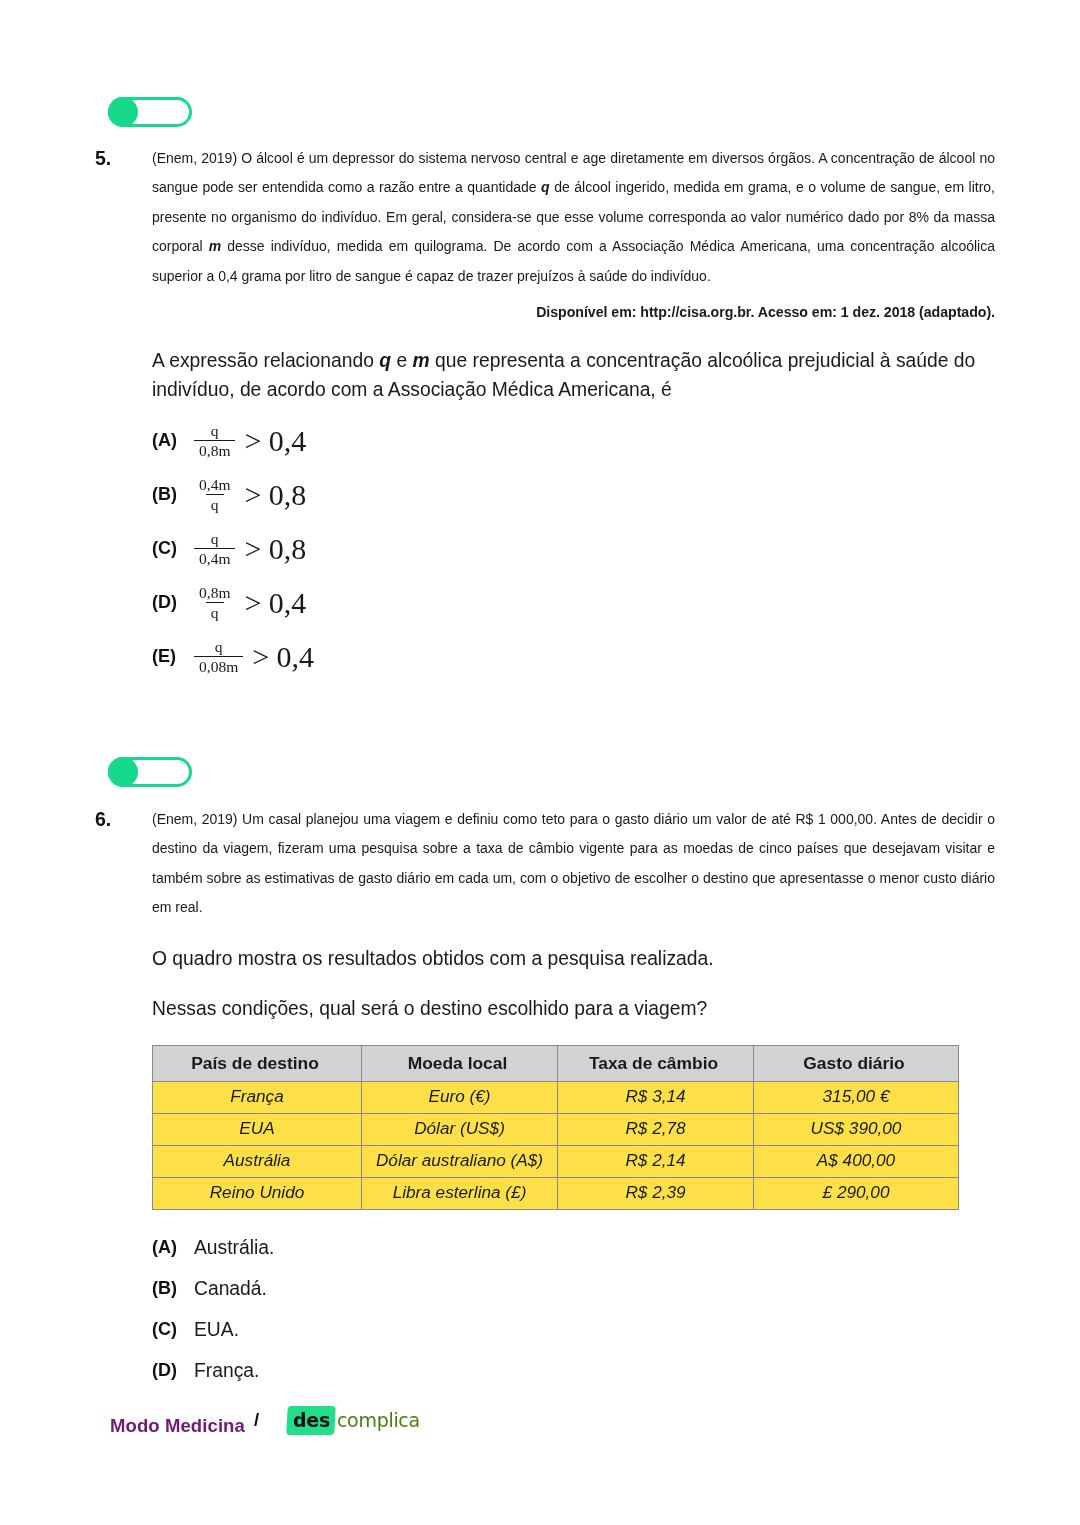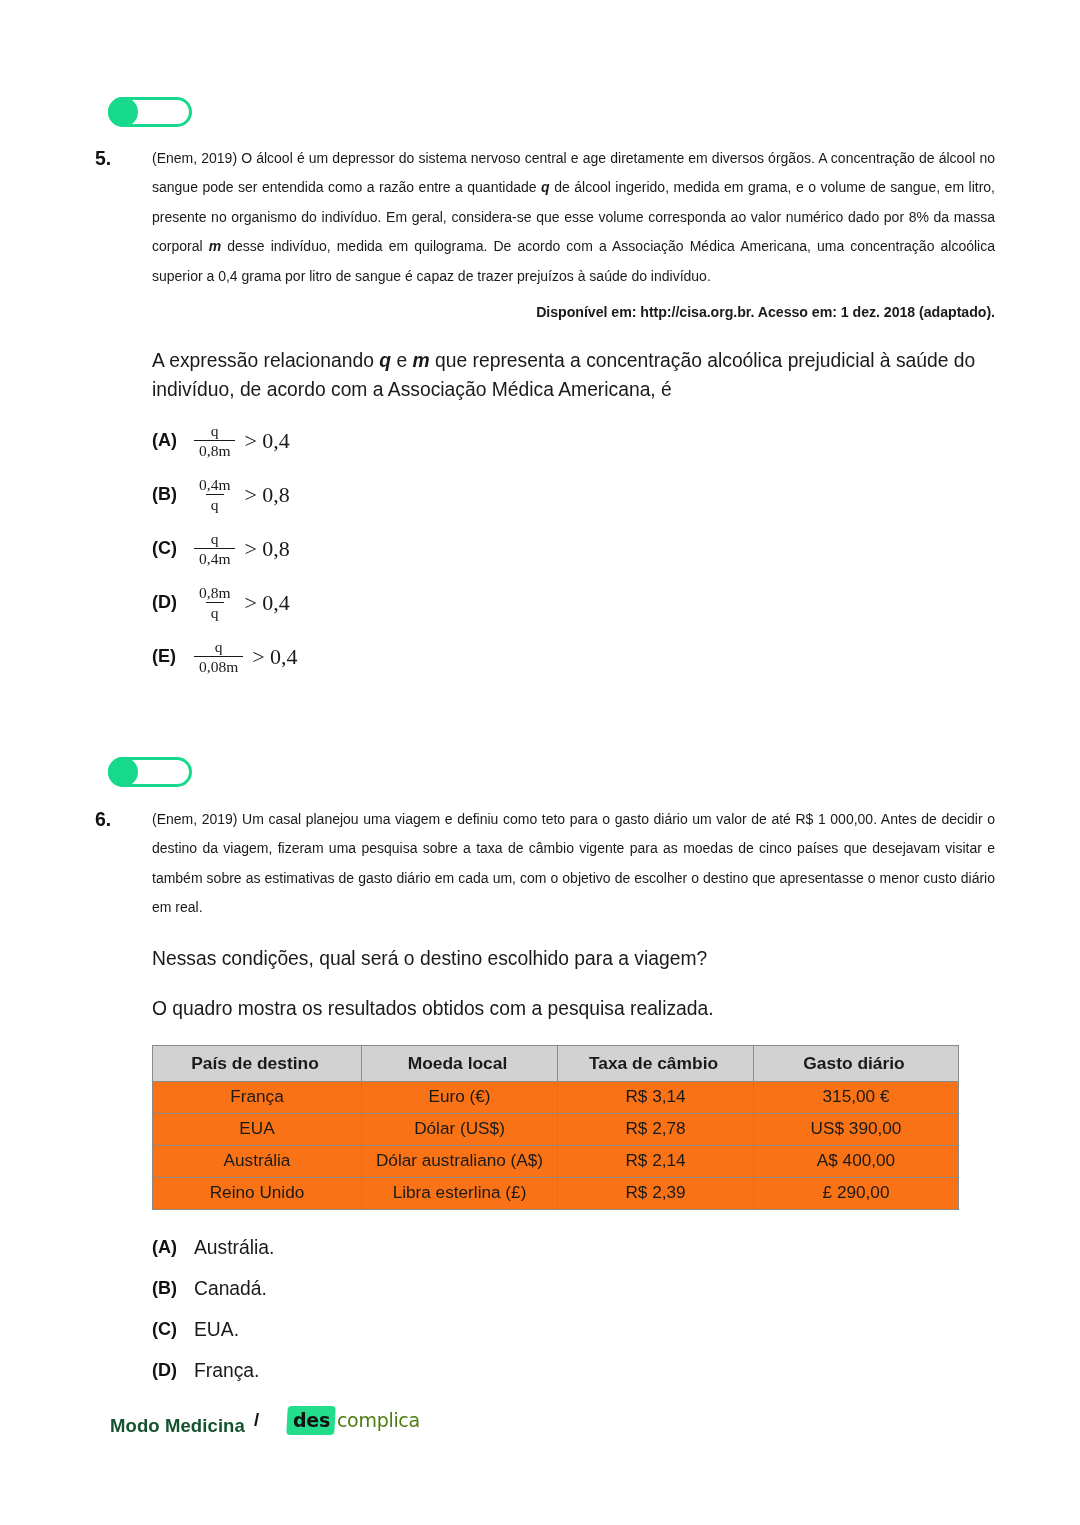--- a/index.html
+++ b/index.html
@@ -151,21 +151,21 @@
     padding: 0 5px 2px 5px;
     font-family: "Liberation Serif", serif;
   }
   .frac .den {
     font-size: 15.5px;
     padding: 2px 5px 0 5px;
     border-top: 1.4px solid #1a1a1a;
     font-family: "Liberation Serif", serif;
   }
   .rel {
-    font-size: 22px;
+    font-size: 30px;
     font-family: "Liberation Serif", serif;
     white-space: nowrap;
   }
 
   
   .tbl-wrap {
     margin-top: 22px;
   }
   table.data {
     border-collapse: collapse;
@@ -180,41 +180,42 @@
     color: #1a1a1a;
     line-height: 1.15;
   }
   table.data th {
     background: #d2d2d2;
     font-weight: bold;
     font-size: 17.4px;
     padding: 7px 4px 8px 0;
   }
   table.data td {
-    background: #f97316;
+    background: #fde047;
     font-weight: normal;
+    font-style: italic;
   }
   col.c1 { width: 209px; }
   col.c2 { width: 196px; }
   col.c3 { width: 196px; }
   col.c4 { width: 205px; }
 
   
   .footer {
     position: absolute;
     left: 110px;
     bottom: 88px;
     display: flex;
     align-items: center;
     gap: 0px;
   }
   .footer-label {
     font-size: 18.5px;
     font-weight: bold;
-    color: #14532d;
+    color: #701a75;
     letter-spacing: 0.1px;
     margin-top: 12px;
   }
   .footer-sep {
     font-size: 18.5px;
     font-weight: bold;
     color: #111;
     margin-left: 9px;
   }
   .logo {
@@ -340,23 +341,23 @@
     </div>
   </div>
 
   <div class="question" style="top:805px;">
     <div class="q-row">
       <div class="q-num">6.</div>
       <div class="q-body">
 
         <p class="para last-line-left">(Enem, 2019) Um casal planejou uma viagem e definiu como teto para o gasto diário um valor de até R$ 1 000,00. Antes de decidir o destino da viagem, fizeram uma pesquisa sobre a taxa de câmbio vigente para as moedas de cinco países que desejavam visitar e também sobre as estimativas de gasto diário em cada um, com o objetivo de escolher o destino que apresentasse o menor custo diário em real.</p>
 
+        <p class="simple-line">O quadro mostra os resultados obtidos com a pesquisa realizada.</p>
+
         <p class="simple-line">Nessas condições, qual será o destino escolhido para a viagem?</p>
-
-        <p class="simple-line">O quadro mostra os resultados obtidos com a pesquisa realizada.</p>
 
         <div class="tbl-wrap">
           <table class="data">
             <colgroup>
               <col class="c1">
                 <col class="c2">
                 <col class="c3">
                 <col class="c4">
             </colgroup>
             <thead>

